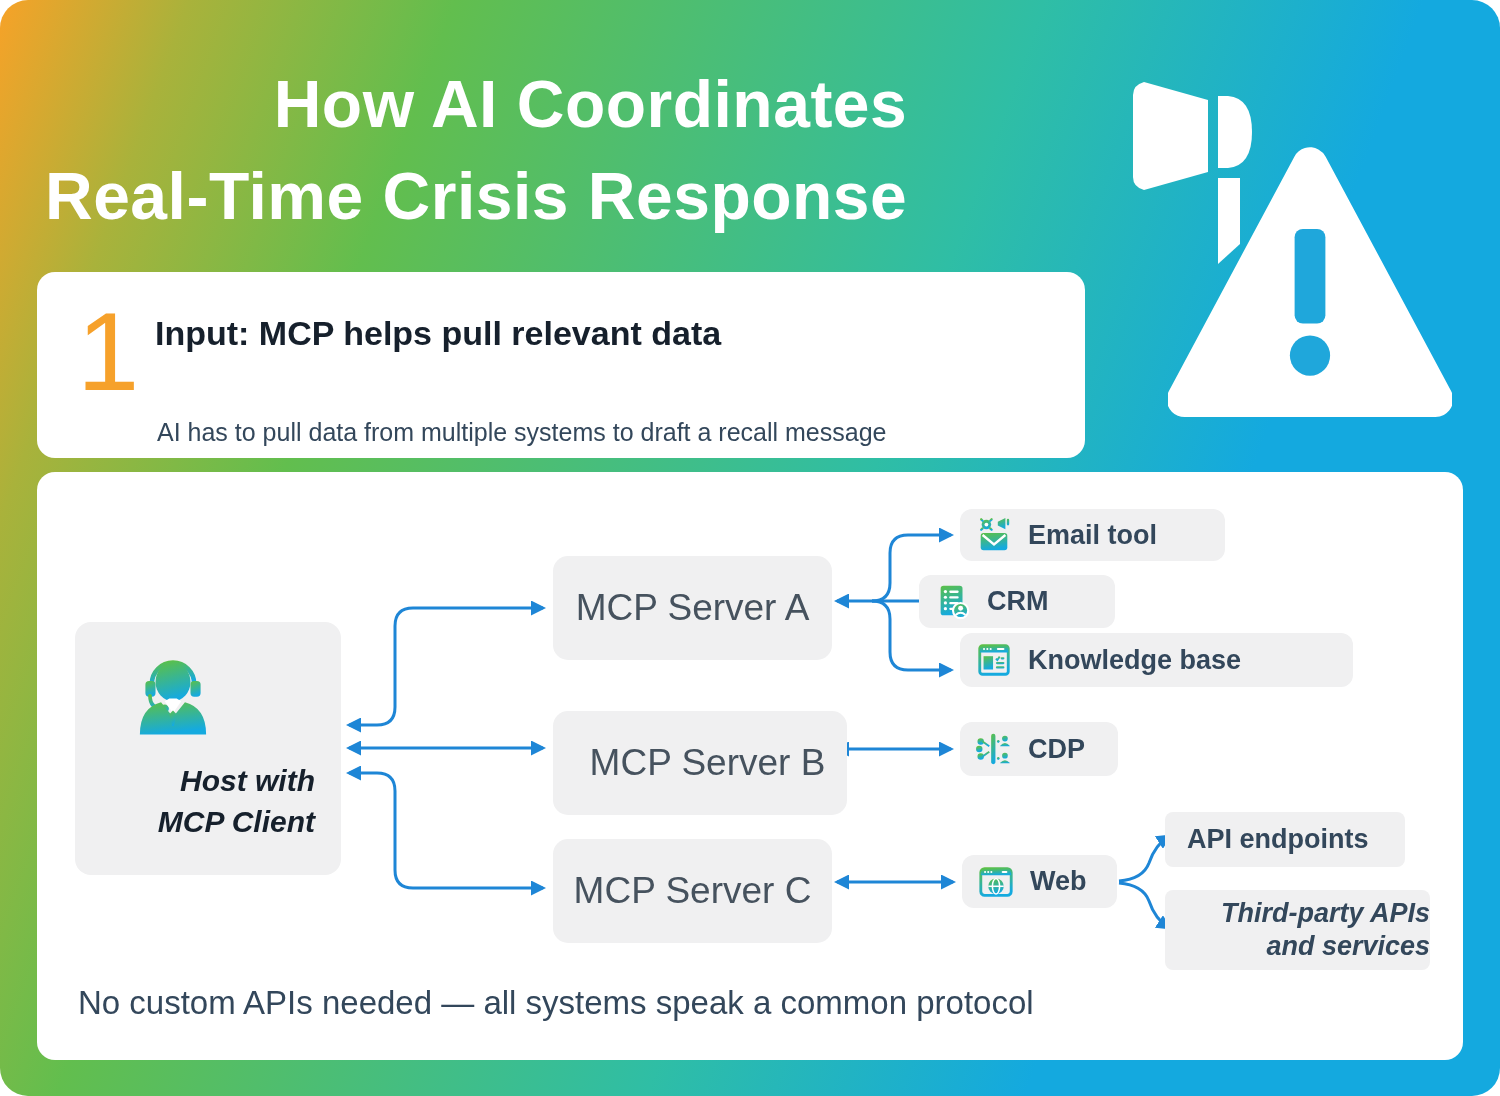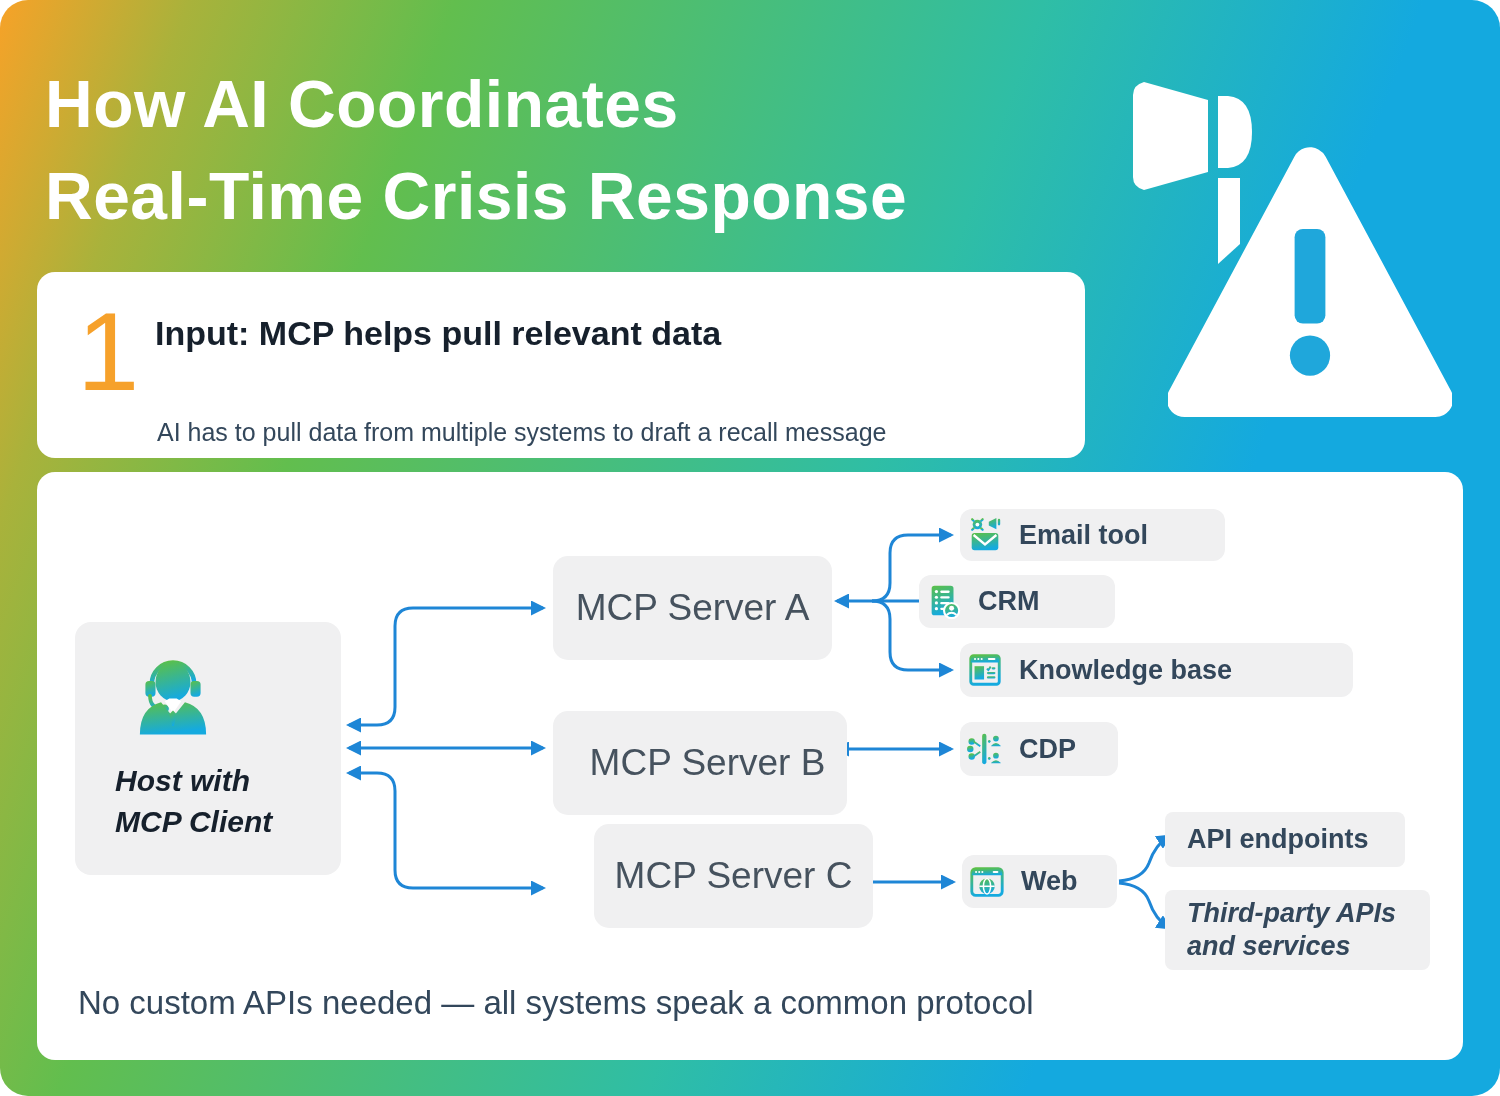--- a/index.html
+++ b/index.html
@@ -1,18 +1,18 @@
 <!DOCTYPE html>
 <html style="--gradient-start: #F7A228; --gradient-mid: #62BE4E; --gradient-end: #14A9DF; --accent-orange: #F6A12B; --arrow-blue: #1E86D6; --text-dark: #16202C; --text-slate: #33475B; --box-gray: #F0F0F1; --icon-green: #5CC046; --icon-blue: #15AADF;"><head>
 <meta charset="utf-8">
 <style>
   html,body{margin:0;padding:0;background:#ffffff;}
   body{width:1500px;height:1096px;font-family:"Liberation Sans",sans-serif;}
   .canvas{position:relative;width:1500px;height:1096px;border-radius:28px;overflow:hidden;
-    background:linear-gradient(110deg,#F7A228 0%,#A9B23B 10%,#62BE4E 24%,#2FBEA5 55%,#14A9DF 75%);}
+    background:linear-gradient(110deg,#F7A228 0%,#A9B23B 10%,#62BE4E 24%,#2FBEA5 55%,#14A9DF 75%);text-align:right;}
   
   .title{position:absolute;left:45px;top:58px;color:#ffffff;font-weight:800;
     font-size:66px;line-height:92px;letter-spacing:.5px;}
   .megaphone{position:absolute;left:1130px;top:76px;width:122px;height:200px;}
   .warn-tri{position:absolute;left:1168px;top:134px;width:284px;height:294px;}
   
   .step-card{position:absolute;left:37px;top:272px;width:1048px;height:186px;background:#fff;border-radius:18px;}
   .step-number{position:absolute;left:40px;top:24px;font-size:112px;line-height:112px;font-weight:400;
     color:var(--accent-orange,#F6A12B);}
   .step-heading{position:absolute;left:118px;top:42px;font-size:34px;font-weight:800;color:var(--text-dark,#16202C);}
@@ -20,27 +20,27 @@
   
   .panel{position:absolute;left:37px;top:472px;width:1426px;height:588px;background:#fff;border-radius:18px;}
   .arrows{position:absolute;left:0;top:0;width:1426px;height:588px;pointer-events:none;}
   .gray-box{position:absolute;background:var(--box-gray,#F0F0F1);}
   .host{left:38px;top:150px;width:266px;height:253px;border-radius:16px;}
   .host-icon{position:absolute;left:52px;top:22px;width:92px;height:98px;}
   .host-label{position:absolute;left:40px;top:138px;width:200px;font-size:30px;font-weight:700;
     line-height:41px;color:var(--text-dark,#16202C);font-style:italic;}
   .server{left:516px;width:279px;height:104px;border-radius:15px;display:flex;align-items:center;
     justify-content:center;font-size:37px;color:#46525E;}
-  .server-a{top:84px;}.server-b{top:239px;padding-left:15px;}.server-c{top:352px;margin-left:41px;}
-  .chip{border-radius:12px;display:flex;align-items:center;gap:15px;padding-left:6px;
+  .server-a{top:84px;}.server-b{top:239px;padding-left:15px;}.server-c{top:367px;}
+  .chip{border-radius:12px;display:flex;align-items:center;gap:15px;padding-left:15px;
     font-size:27px;font-weight:700;color:var(--text-slate,#33475B);box-sizing:border-box;}
   .chip svg{flex:0 0 auto;}
   .chip-email{left:923px;top:37px;width:265px;height:52px;}
   .chip-crm{left:882px;top:103px;width:196px;height:53px;}
-  .chip-kb{left:923px;top:171px;width:393px;height:54px;}
+  .chip-kb{left:923px;top:161px;width:393px;height:54px;}
   .chip-cdp{left:923px;top:250px;width:158px;height:54px;}
   .chip-web{left:925px;top:383px;width:155px;height:53px;}
   .chip-plain{border-radius:8px;display:flex;align-items:center;padding-left:22px;font-size:27px;
     font-weight:700;color:var(--text-slate,#33475B);box-sizing:border-box;line-height:33px;}
   .chip-api{left:1128px;top:340px;width:240px;height:55px;}
   .chip-third{left:1128px;top:418px;width:265px;height:80px;font-style:italic;}
   .note{position:absolute;left:41px;top:512px;font-size:33px;color:var(--text-slate,#33475B);}
   .hidden-defs{position:absolute;width:0;height:0;overflow:hidden;}
 </style>
 </head>

